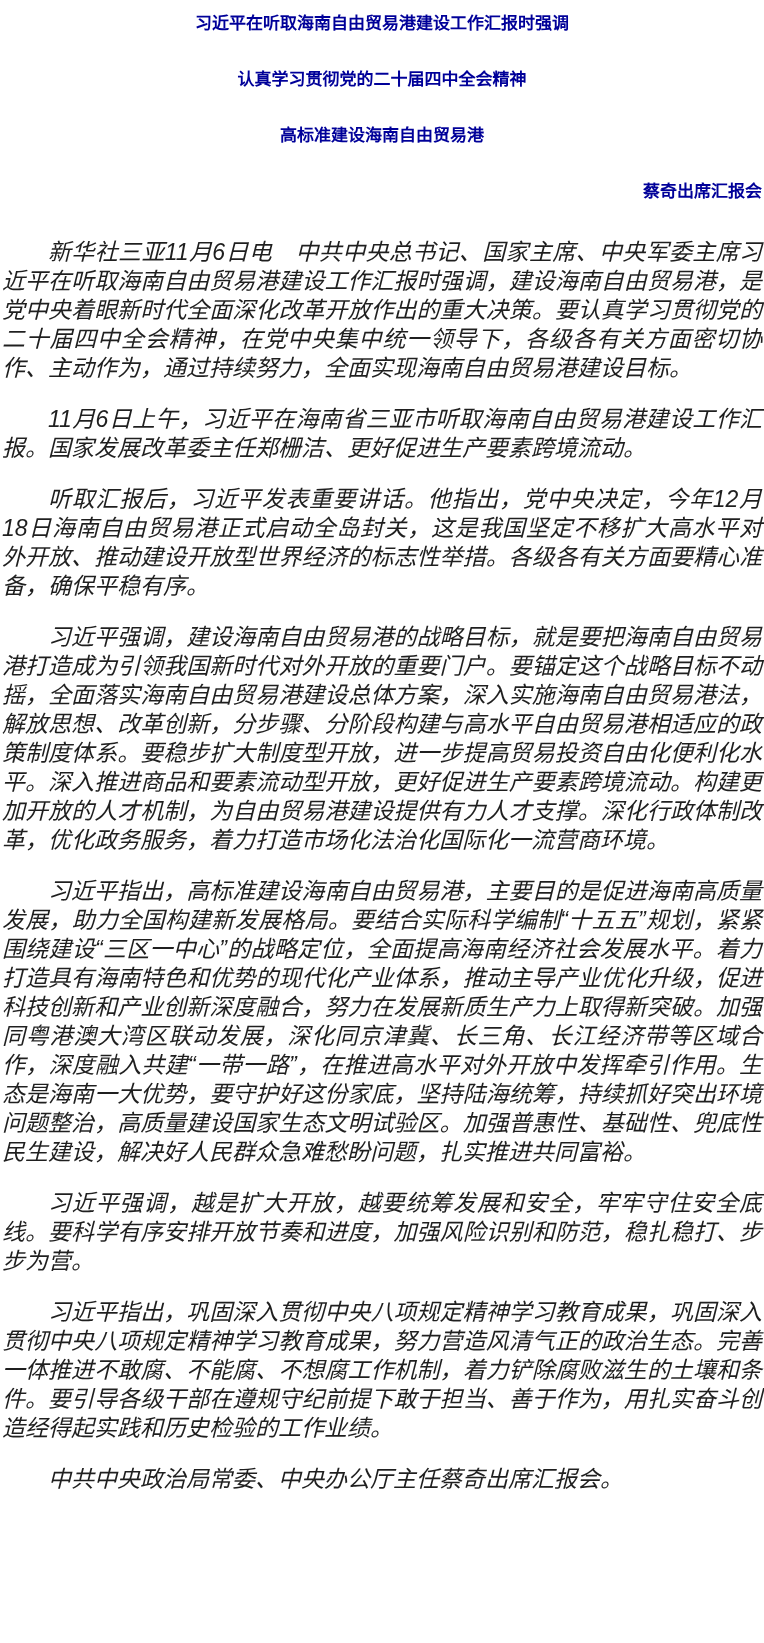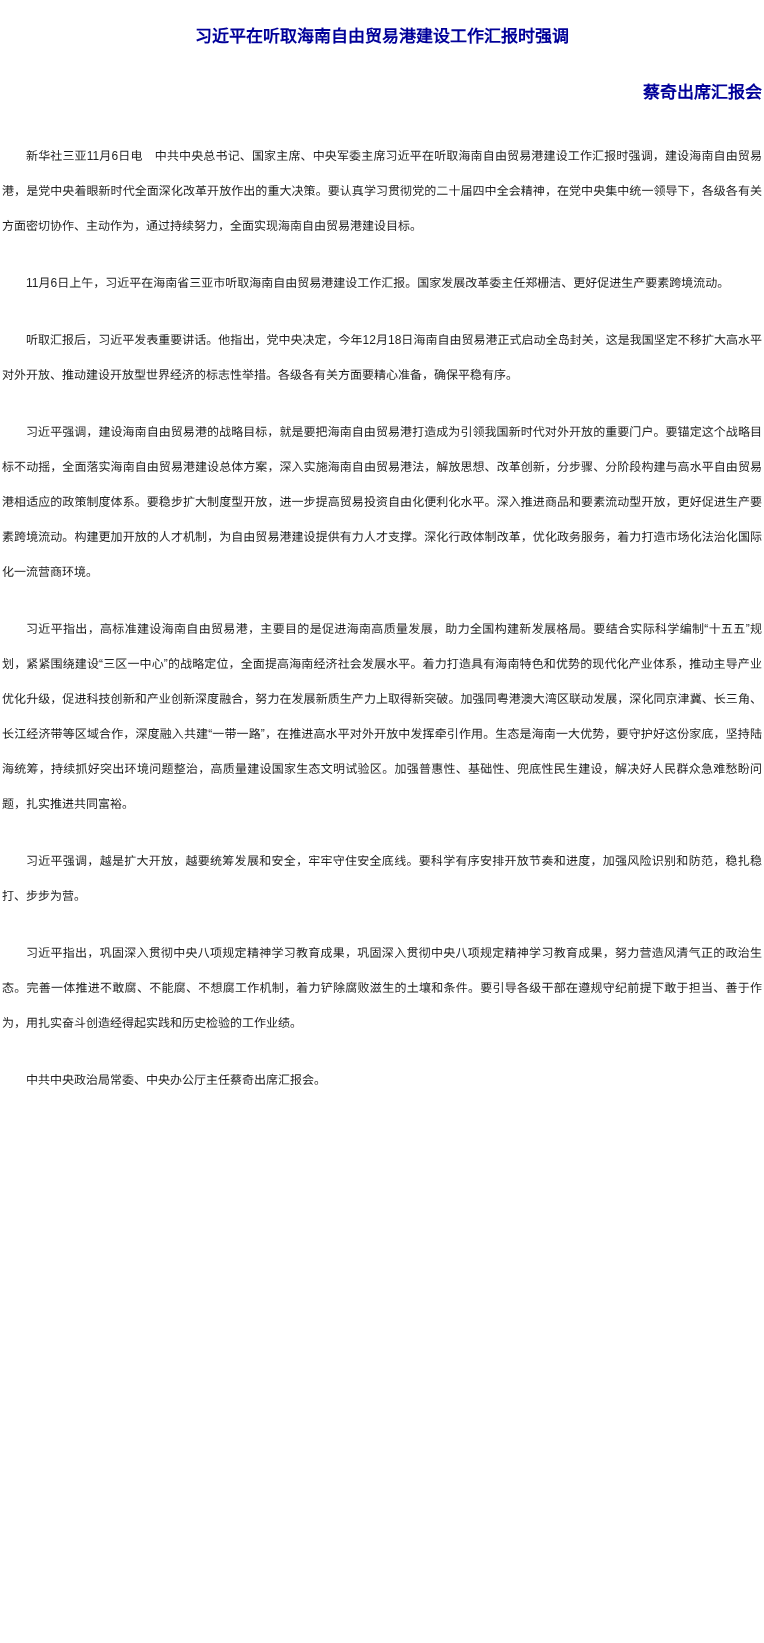--- a/index.html
+++ b/index.html
@@ -25,47 +25,49 @@
   .article-header {
     padding-top: 2px;
   }
   .headline {
     text-align: center;
     font-size: 17px;
     line-height: 20px;
     font-weight: bold;
     color: var(--headline-color);
     margin-bottom: 36px;
-    margin-top: 13px;
   }
   .headline:last-child {
     margin-bottom: 0;
     text-align: right;
   }
   .article-body {
     margin-top: 36px;
   }
   .article-body p {
-    font-size: 12px;
-    line-height: 35px;
+    font-size: 23px;
+    line-height: 29px;
     text-align: justify;
     text-indent: 2em;
     color: var(--body-color);
     margin-bottom: 22px;
+    font-style: italic;
   }
   .article-body p:last-child {
     margin-bottom: 8px;
   }
 </style>
 </head>
 <body>
 
 <div class="article">
   <header class="article-header">
     <h1 class="headline">习近平在听取海南自由贸易港建设工作汇报时强调</h1>
+    <h1 class="headline">认真学习贯彻党的二十届四中全会精神</h1>
+    <h1 class="headline">高标准建设海南自由贸易港</h1>
     <h1 class="headline">蔡奇出席汇报会</h1>
   </header>
   <main class="article-body">
     <p>新华社三亚11月6日电　中共中央总书记、国家主席、中央军委主席习近平在听取海南自由贸易港建设工作汇报时强调，建设海南自由贸易港，是党中央着眼新时代全面深化改革开放作出的重大决策。要认真学习贯彻党的二十届四中全会精神，在党中央集中统一领导下，各级各有关方面密切协作、主动作为，通过持续努力，全面实现海南自由贸易港建设目标。</p>
     <p>11月6日上午，习近平在海南省三亚市听取海南自由贸易港建设工作汇报。国家发展改革委主任郑栅洁、更好促进生产要素跨境流动。</p>
     <p>听取汇报后，习近平发表重要讲话。他指出，党中央决定，今年12月18日海南自由贸易港正式启动全岛封关，这是我国坚定不移扩大高水平对外开放、推动建设开放型世界经济的标志性举措。各级各有关方面要精心准备，确保平稳有序。</p>
     <p>习近平强调，建设海南自由贸易港的战略目标，就是要把海南自由贸易港打造成为引领我国新时代对外开放的重要门户。要锚定这个战略目标不动摇，全面落实海南自由贸易港建设总体方案，深入实施海南自由贸易港法，解放思想、改革创新，分步骤、分阶段构建与高水平自由贸易港相适应的政策制度体系。要稳步扩大制度型开放，进一步提高贸易投资自由化便利化水平。深入推进商品和要素流动型开放，更好促进生产要素跨境流动。构建更加开放的人才机制，为自由贸易港建设提供有力人才支撑。深化行政体制改革，优化政务服务，着力打造市场化法治化国际化一流营商环境。</p>
     <p>习近平指出，高标准建设海南自由贸易港，主要目的是促进海南高质量发展，助力全国构建新发展格局。要结合实际科学编制“十五五”规划，紧紧围绕建设“三区一中心”的战略定位，全面提高海南经济社会发展水平。着力打造具有海南特色和优势的现代化产业体系，推动主导产业优化升级，促进科技创新和产业创新深度融合，努力在发展新质生产力上取得新突破。加强同粤港澳大湾区联动发展，深化同京津冀、长三角、长江经济带等区域合作，深度融入共建“一带一路”，在推进高水平对外开放中发挥牵引作用。生态是海南一大优势，要守护好这份家底，坚持陆海统筹，持续抓好突出环境问题整治，高质量建设国家生态文明试验区。加强普惠性、基础性、兜底性民生建设，解决好人民群众急难愁盼问题，扎实推进共同富裕。</p>
     <p>习近平强调，越是扩大开放，越要统筹发展和安全，牢牢守住安全底线。要科学有序安排开放节奏和进度，加强风险识别和防范，稳扎稳打、步步为营。</p>
     <p>习近平指出，巩固深入贯彻中央八项规定精神学习教育成果，巩固深入贯彻中央八项规定精神学习教育成果，努力营造风清气正的政治生态。完善一体推进不敢腐、不能腐、不想腐工作机制，着力铲除腐败滋生的土壤和条件。要引导各级干部在遵规守纪前提下敢于担当、善于作为，用扎实奋斗创造经得起实践和历史检验的工作业绩。</p>

